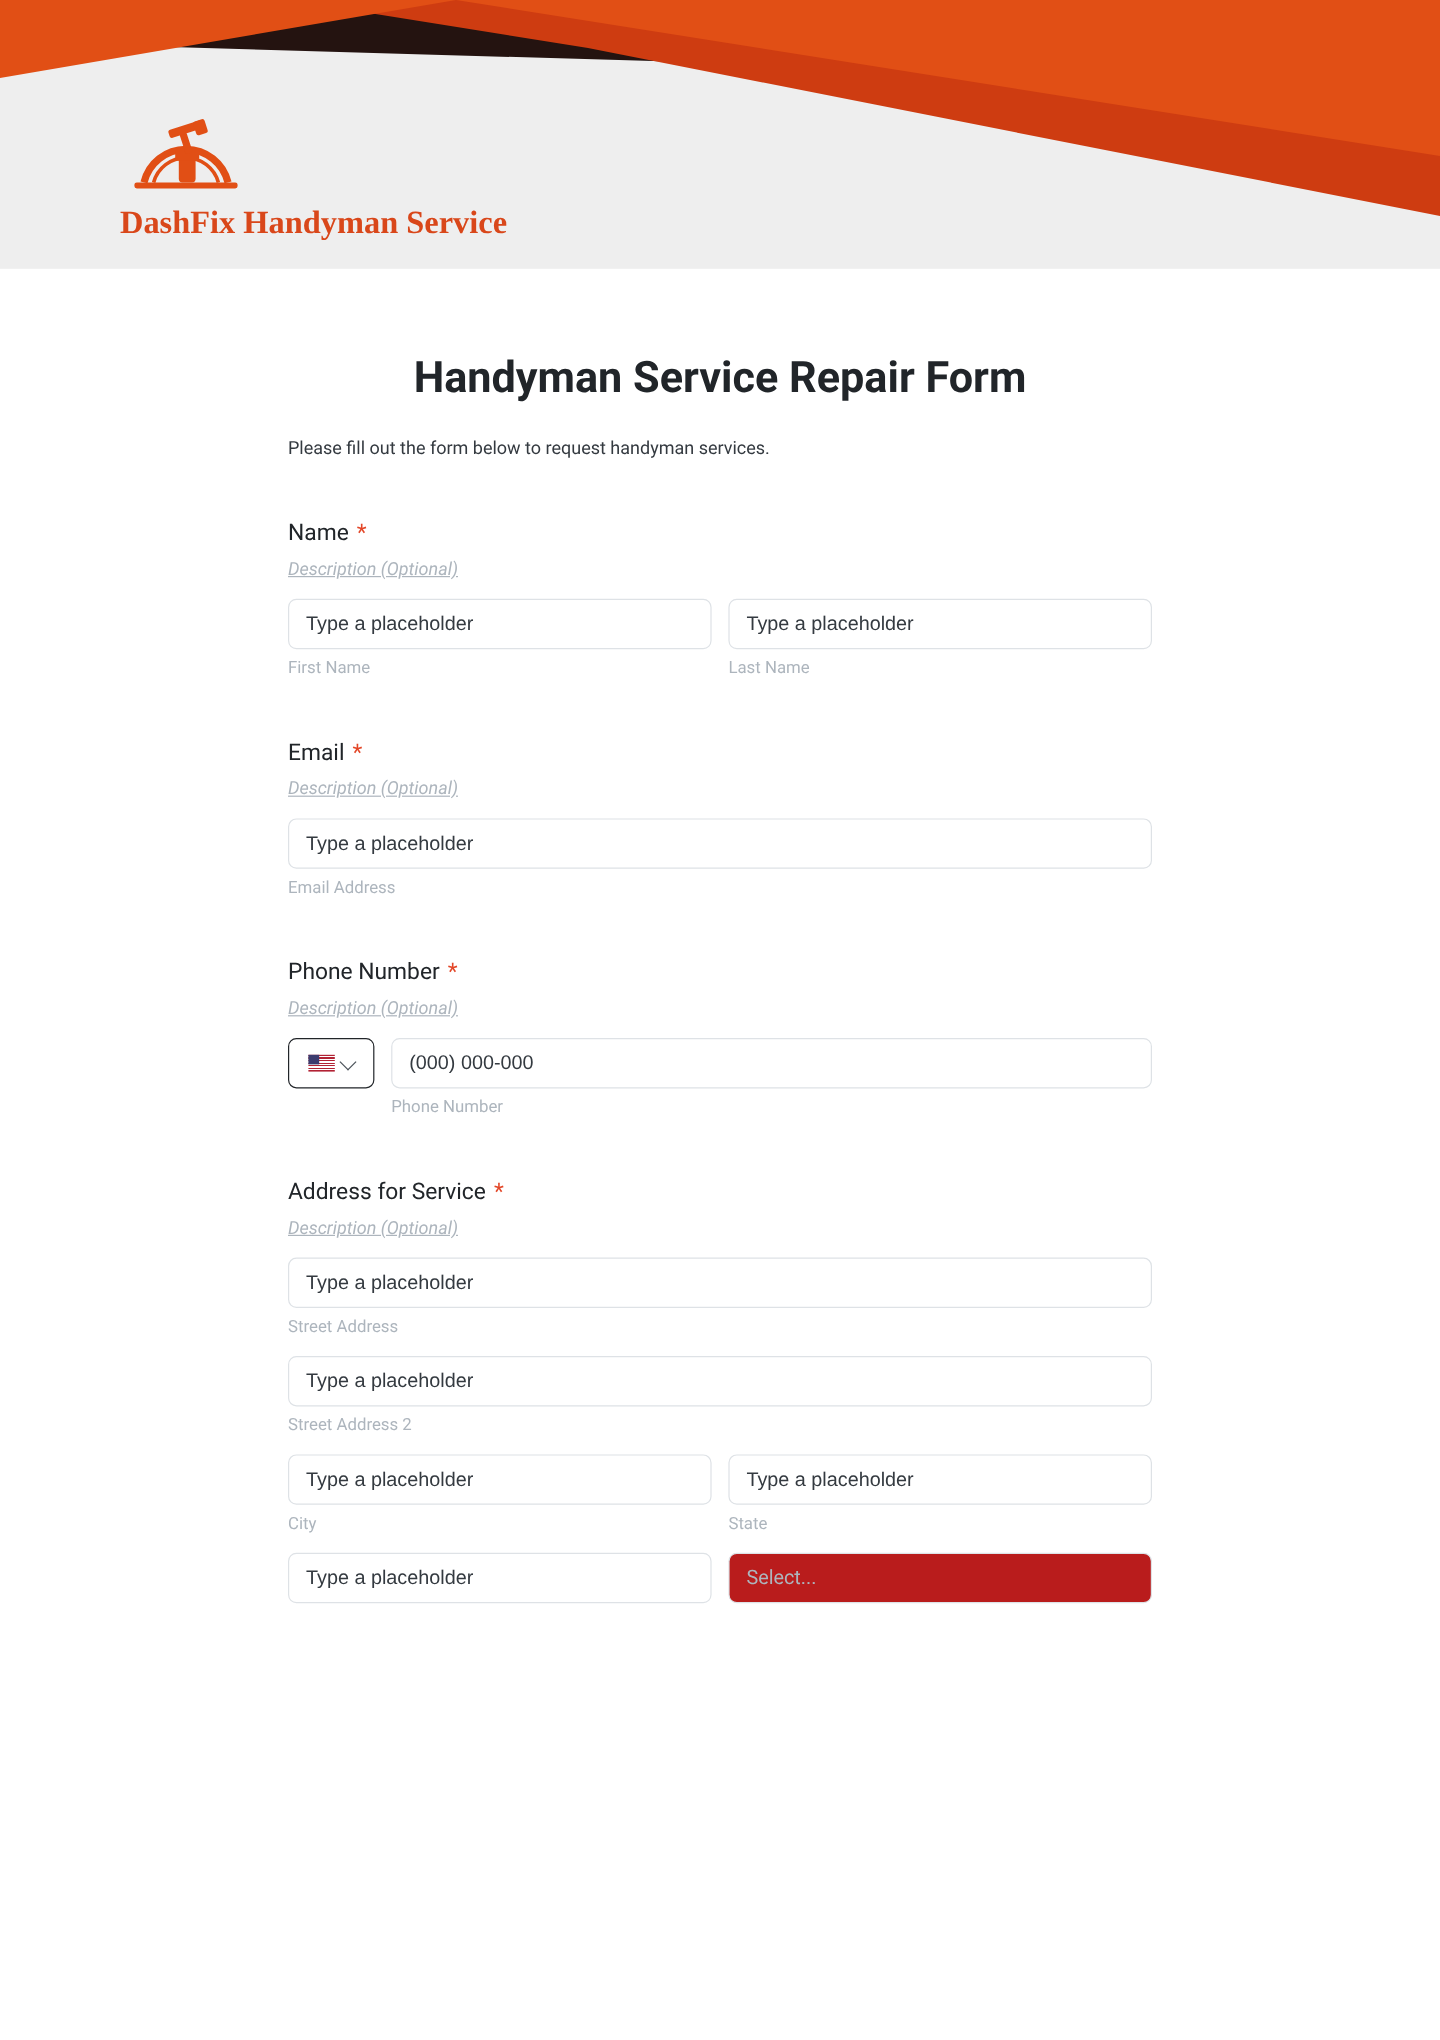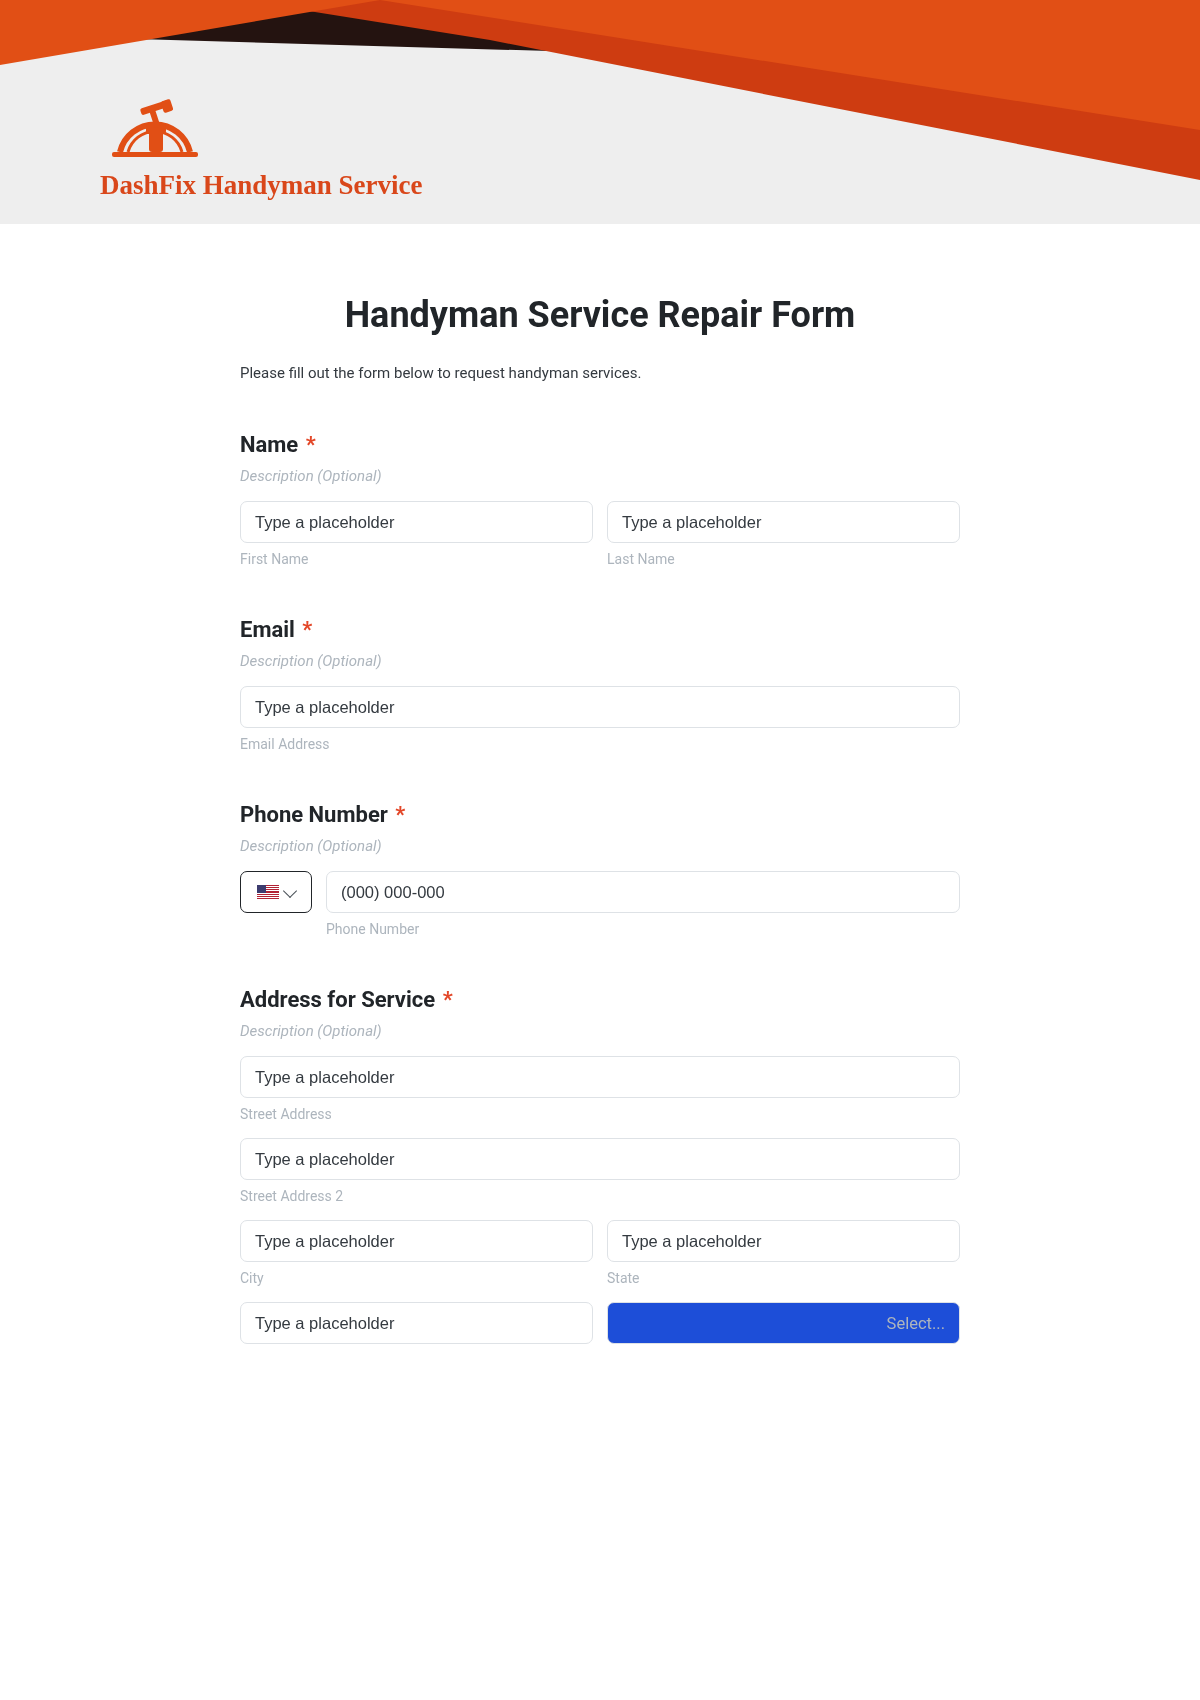--- a/index.html
+++ b/index.html
@@ -49,30 +49,31 @@
     color: #212529;
   }
   .form-subtitle {
     text-align: left;
     font-size: 15px;
     color: #343a40;
     margin-top: 28px;
   }
   .field-group { margin-top: 50px; }
   .field-label {
-    font-size: 22px;
-    font-weight: 700;
+    font-size: 19px;
+    font-weight: 400;
     color: #212529;
   }
   .req { color: #e34728; margin-left: 2px; }
   .field-desc {
     color: #adb5bd;
     font-style: italic;
     font-size: 15px;
     margin-top: 10px;
+    text-decoration: underline;
   }
   .row {
     display: flex;
     gap: 14px;
     margin-top: 16px;
   }
   .col { flex: 1; }
   .input {
     width: 100%;
     height: 42px;
@@ -85,24 +86,24 @@
   }
   .input::placeholder { color: #343a40; }
   .select {
     width: 100%;
     height: 42px;
     border: 1px solid #dee2e6;
     border-radius: 7px;
     padding: 0 14px;
     font-size: 16.5px;
     color: #adb5bd;
-    background: #1d4ed8;
+    background: #b91c1c;
     display: flex;
     align-items: center;
-    justify-content: flex-end;
+    justify-content: flex-start;
   }
   .sublabel {
     color: #adb5bd;
     font-size: 14px;
     margin-top: 8px;
   }
   .phone-row {
     display: flex;
     gap: 14px;
     margin-top: 16px;

